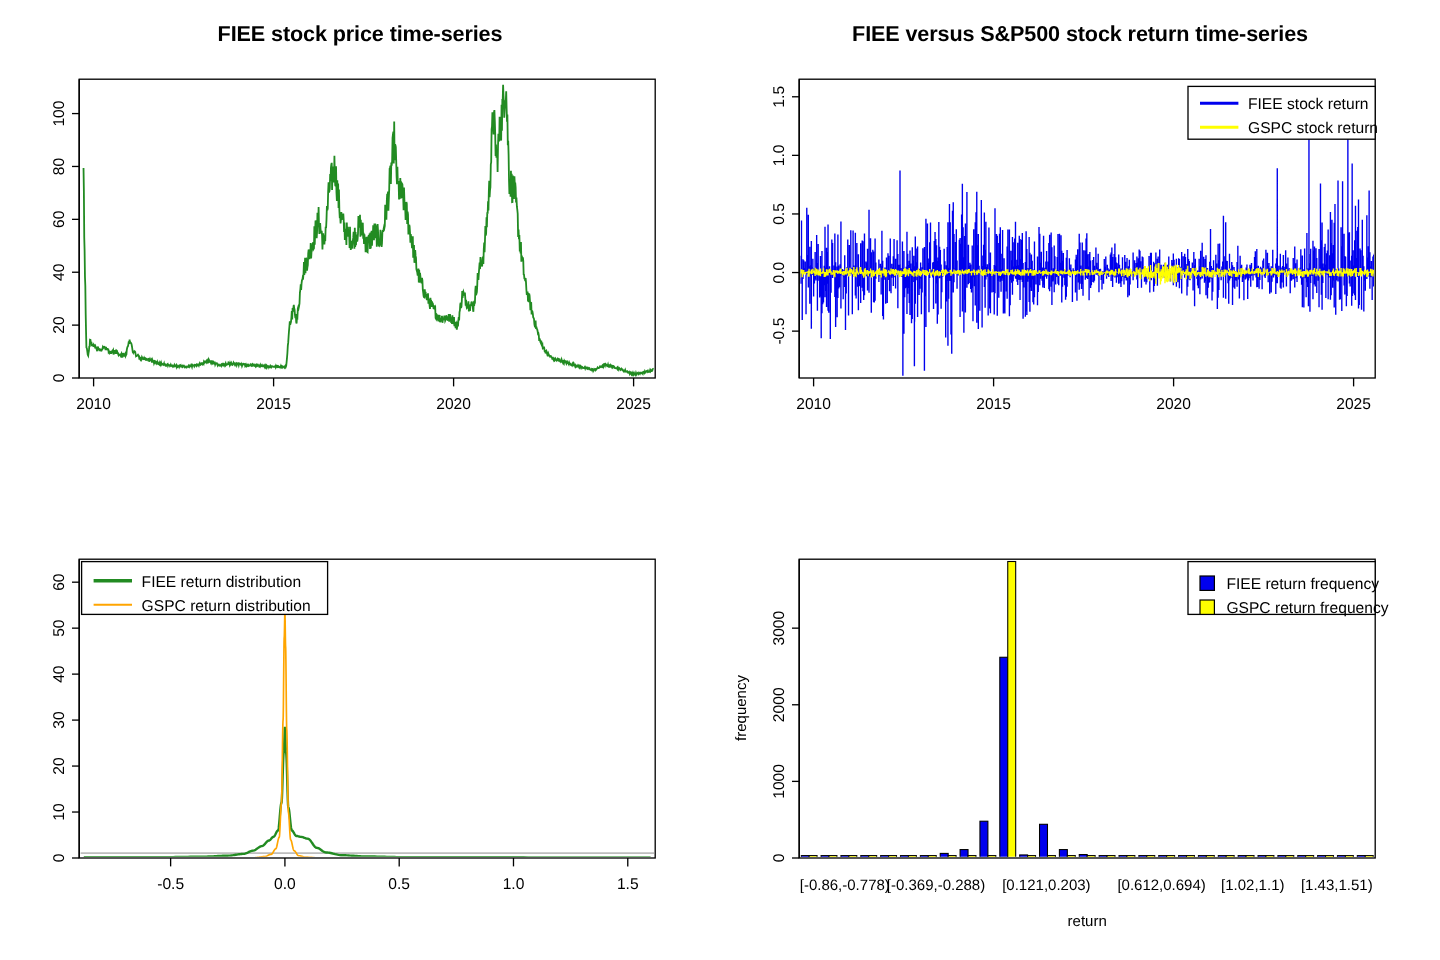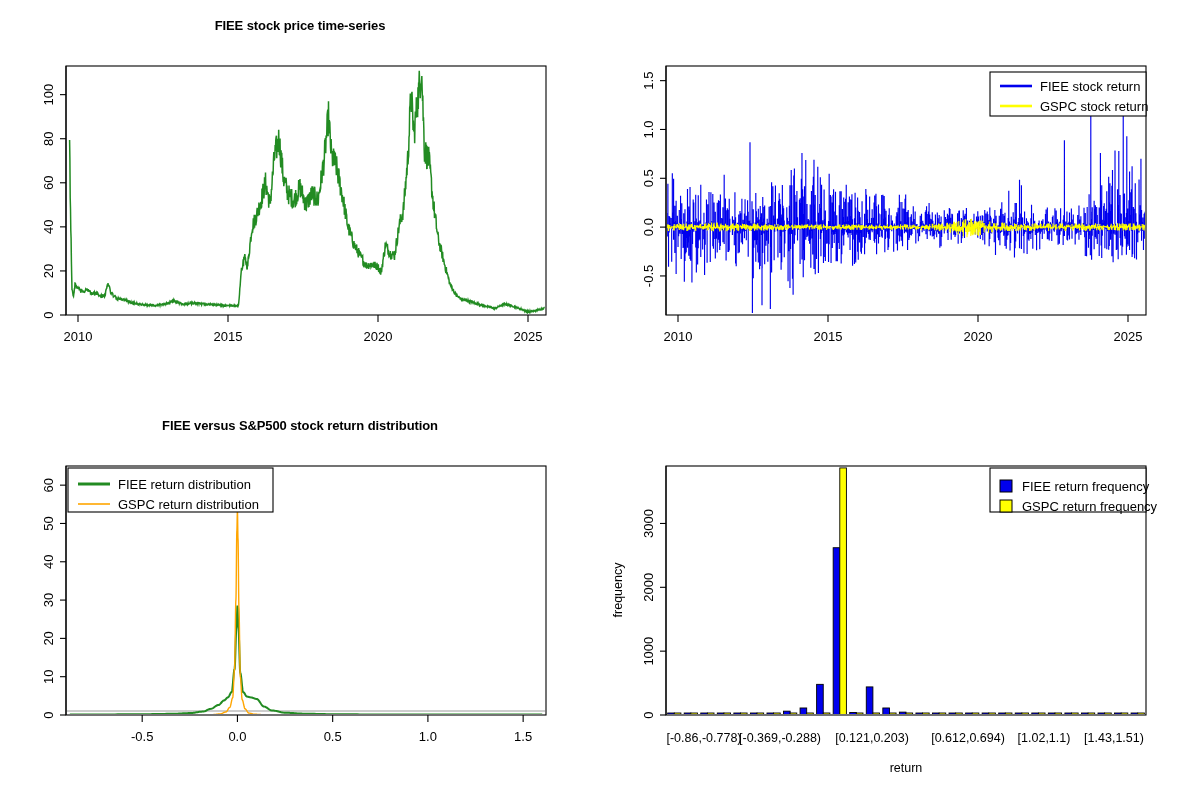--- a/index.html
+++ b/index.html
@@ -22,21 +22,21 @@
   #panel-tl { left: 0;   top: 0; }
   #panel-tr { left: 600px; top: 0; }
   #panel-bl { left: 0;   top: 400px; }
   #panel-br { left: 600px; top: 400px; }
 
   .panel-title {
     position: absolute;
     left: 0; right: 0;
     top: 18px;
     text-align: center;
-    font-size: 13px;
+    font-size: 18px;
     font-weight: bold;
     color: #000;
     letter-spacing: -0.1px;
   }
   .panel-svg {
     position: absolute;
     left: 0; top: 0;
   }
   .axis-text {
     font-family: "Liberation Sans", sans-serif;
@@ -107,20 +107,21 @@
       <clipPath id="clip-tl">
           <rect x="67" y="67" width="478" height="247"></rect>
         </clipPath>
       <g clip-path="url(#clip-tl)">
         <polyline id="tl-line" fill="none" stroke="#228B22" stroke-width="1.5" points="69.60,140.04 69.90,159.59 70.20,197.64 70.50,208.84 70.80,230.59 71.10,238.37 71.40,261.16 71.70,276.00 72.00,289.65 72.38,290.19 72.75,292.86 73.12,295.58 73.50,296.38 73.80,293.92 74.10,292.46 74.40,288.78 74.70,288.63 75.00,283.12 75.38,283.27 75.75,286.34 76.13,284.79 76.50,288.49 76.88,286.55 77.25,288.05 77.63,288.25 78.00,287.36 78.33,288.35 78.67,288.53 79.00,286.91 79.33,290.39 79.67,288.99 80.00,289.97 80.33,290.32 80.67,291.71 81.00,292.65 81.33,289.48 81.67,289.44 82.00,290.17 82.33,291.64 82.67,290.35 83.00,292.60 83.33,290.72 83.67,291.75 84.00,292.08 84.33,292.35 84.67,292.23 85.00,291.03 85.33,290.97 85.67,289.31 86.00,289.96 86.33,289.66 86.67,289.53 87.00,288.37 87.32,290.60 87.64,289.48 87.96,291.68 88.29,289.08 88.61,290.38 88.93,291.20 89.25,291.22 89.57,290.15 89.89,291.86 90.21,290.62 90.54,293.70 90.86,293.35 91.18,292.13 91.50,293.86 91.85,293.22 92.19,293.18 92.54,294.78 92.88,293.51 93.23,292.97 93.58,294.39 93.92,292.48 94.27,291.80 94.62,294.86 94.96,294.81 95.31,293.40 95.65,291.81 96.00,293.93 96.32,291.77 96.64,294.87 96.96,291.89 97.29,292.13 97.61,292.56 97.93,294.77 98.25,293.68 98.57,295.62 98.89,296.15 99.21,295.61 99.54,295.56 99.86,295.43 100.18,295.46 100.50,296.18 100.82,295.24 101.14,294.69 101.46,297.39 101.79,297.36 102.11,297.29 102.43,294.23 102.75,295.31 103.07,295.11 103.39,295.35 103.71,297.13 104.04,295.09 104.36,294.61 104.68,296.70 105.00,296.01 105.33,295.36 105.67,291.42 106.00,289.79 106.33,288.91 106.67,288.41 107.00,286.76 107.33,284.39 107.67,286.60 108.00,283.07 108.33,286.24 108.67,285.28 109.00,285.87 109.33,286.03 109.67,287.13 110.00,288.93 110.33,291.08 110.67,293.47 111.00,293.96 111.33,292.17 111.67,293.65 112.00,293.56 112.33,292.81 112.67,293.21 113.00,295.15 113.33,296.77 113.67,296.39 114.00,296.61 114.33,296.29 114.67,295.88 115.00,295.56 115.33,296.00 115.67,296.45 116.00,298.35 116.33,297.96 116.67,299.21 117.00,299.65 117.32,298.20 117.64,298.14 117.96,299.09 118.29,297.59 118.61,298.24 118.93,298.94 119.25,299.16 119.57,298.87 119.89,298.29 120.21,299.83 120.54,298.25 120.86,298.48 121.18,298.49 121.50,300.59 121.85,298.56 122.19,299.85 122.54,300.09 122.88,299.48 123.23,299.53 123.58,299.03 123.92,299.17 124.27,301.43 124.62,300.04 124.96,299.21 125.31,300.13 125.65,300.19 126.00,299.74 126.33,300.79 126.67,302.11 127.00,299.88 127.33,300.69 127.67,300.75 128.00,300.95 128.33,302.52 128.67,301.53 129.00,302.03 129.33,301.04 129.67,301.33 130.00,301.98 130.33,302.85 130.67,302.31 131.00,301.55 131.33,303.01 131.67,303.37 132.00,303.49 132.33,302.76 132.67,303.73 133.00,303.99 133.33,302.19 133.67,302.83 134.00,303.74 134.33,302.39 134.67,303.53 135.00,303.06 135.33,303.23 135.67,303.78 136.00,304.11 136.33,303.78 136.67,302.93 137.00,304.69 137.33,303.37 137.67,303.59 138.00,304.83 138.33,304.94 138.67,303.62 139.00,304.94 139.33,303.51 139.67,303.31 140.00,304.67 140.33,303.87 140.67,304.12 141.00,304.32 141.33,304.34 141.67,305.12 142.00,304.83 142.33,303.96 142.67,304.80 143.00,304.78 143.33,305.08 143.67,304.49 144.00,304.63 144.33,305.61 144.67,305.35 145.00,304.93 145.33,304.12 145.67,305.04 146.00,304.73 146.33,305.01 146.67,304.50 147.00,305.64 147.33,304.43 147.67,304.99 148.00,305.76 148.33,305.44 148.67,305.06 149.00,304.78 149.33,305.70 149.67,304.84 150.00,304.48 150.33,304.94 150.67,304.52 151.00,305.46 151.33,305.61 151.67,305.21 152.00,305.99 152.33,305.73 152.67,304.72 153.00,304.99 153.33,304.78 153.67,305.33 154.00,306.19 154.33,306.11 154.67,305.71 155.00,305.35 155.33,305.40 155.67,306.15 156.00,305.77 156.33,305.35 156.67,305.20 157.00,305.53 157.33,304.68 157.67,305.17 158.00,305.62 158.33,304.64 158.67,304.85 159.00,304.93 159.33,304.12 159.67,304.67 160.00,305.70 160.33,304.22 160.67,304.65 161.00,304.62 161.33,304.54 161.67,304.31 162.00,305.33 162.33,304.81 162.67,303.95 163.00,304.03 163.33,304.06 163.67,304.67 164.00,303.48 164.33,303.54 164.67,304.20 165.00,303.81 165.33,303.95 165.67,304.62 166.00,303.34 166.33,302.77 166.67,304.00 167.00,304.17 167.33,303.85 167.67,303.60 168.00,302.05 168.33,303.62 168.67,301.93 169.00,303.32 169.33,302.79 169.67,303.28 170.00,301.28 170.33,301.71 170.67,302.08 171.00,301.36 171.33,301.51 171.67,301.77 172.00,300.69 172.33,300.26 172.67,302.21 173.00,301.88 173.33,300.75 173.67,299.73 174.00,301.12 174.33,300.49 174.67,301.46 175.00,301.28 175.33,301.61 175.67,302.33 176.00,300.42 176.33,302.53 176.67,302.87 177.00,301.63 177.33,301.11 177.67,301.21 178.00,302.89 178.33,303.00 178.67,301.86 179.00,301.90 179.33,303.75 179.67,302.89 180.00,302.92 180.33,302.87 180.67,302.66 181.00,303.24 181.33,304.30 181.67,303.56 182.00,303.80 182.33,304.34 182.67,304.10 183.00,304.69 183.33,304.89 183.67,304.47 184.00,304.20 184.33,303.76 184.67,304.61 185.00,303.51 185.33,303.60 185.67,304.05 186.00,302.98 186.33,303.09 186.67,304.23 187.00,303.93 187.33,304.61 187.67,303.54 188.00,302.81 188.33,304.16 188.67,303.77 189.00,303.98 189.33,303.34 189.67,303.31 190.00,303.33 190.33,302.18 190.67,302.57 191.00,302.98 191.33,304.01 191.67,302.72 192.00,303.83 192.33,303.27 192.67,302.55 193.00,303.76 193.33,303.87 193.67,304.03 194.00,302.35 194.33,303.80 194.67,302.31 195.00,302.87 195.33,303.51 195.67,303.09 196.00,304.15 196.33,303.55 196.67,302.98 197.00,302.72 197.33,304.23 197.67,303.30 198.00,302.95 198.33,302.73 198.67,302.94 199.00,304.20 199.33,302.91 199.67,303.15 200.00,302.92 200.33,303.16 200.67,303.99 201.00,304.28 201.33,303.53 201.67,304.94 202.00,304.08 202.33,303.43 202.67,303.29 203.00,303.18 203.33,303.67 203.67,303.51 204.00,303.34 204.33,304.91 204.67,304.40 205.00,303.88 205.33,304.96 205.67,304.37 206.00,304.02 206.33,304.75 206.67,304.46 207.00,304.08 207.33,304.96 207.67,304.78 208.00,304.71 208.33,304.52 208.67,303.79 209.00,304.20 209.33,304.65 209.67,304.06 210.00,303.64 210.33,304.88 210.67,304.86 211.00,303.73 211.33,304.00 211.67,304.26 212.00,304.63 212.33,304.10 212.67,305.02 213.00,305.45 213.33,304.30 213.67,303.89 214.00,304.77 214.33,304.41 214.67,304.79 215.00,304.07 215.33,304.55 215.67,304.51 216.00,305.35 216.33,304.87 216.67,305.37 217.00,304.19 217.33,304.94 217.67,305.14 218.00,304.84 218.33,304.29 218.67,305.00 219.00,305.28 219.33,304.58 219.67,304.39 220.00,304.33 220.33,305.27 220.67,305.97 221.00,304.74 221.33,305.61 221.67,304.94 222.00,305.91 222.33,304.58 222.67,304.87 223.00,305.00 223.33,305.89 223.67,304.53 224.00,305.89 224.33,306.12 224.67,305.95 225.00,306.03 225.33,304.95 225.67,305.55 226.00,306.00 226.33,305.10 226.67,305.14 227.00,305.38 227.33,305.33 227.67,305.70 228.00,305.72 228.33,305.64 228.67,305.40 229.00,305.62 229.33,305.23 229.67,306.07 230.00,304.85 230.33,305.58 230.67,305.08 231.00,304.97 231.33,306.00 231.67,305.89 232.00,305.37 232.33,305.91 232.67,305.70 233.00,306.09 233.33,305.90 233.67,305.94 234.00,305.08 234.35,306.41 234.69,306.17 235.04,305.17 235.38,305.40 235.73,306.10 236.08,305.51 236.42,305.68 236.77,305.69 237.12,306.25 237.46,305.22 237.81,304.77 238.15,305.73 238.50,304.83 238.83,301.78 239.17,298.26 239.50,294.19 239.83,288.20 240.17,285.56 240.50,280.46 240.83,275.84 241.17,272.13 241.50,267.73 241.83,270.64 242.17,269.36 242.50,268.21 242.83,264.58 243.17,259.28 243.50,266.12 243.83,256.72 244.17,259.76 244.50,256.44 244.83,254.08 245.17,256.96 245.50,258.09 245.83,262.71 246.17,265.09 246.50,261.62 246.83,268.36 247.17,269.53 247.50,263.69 247.85,264.23 248.19,257.07 248.54,255.88 248.88,256.76 249.23,255.04 249.58,252.93 249.92,244.09 250.27,241.26 250.62,236.99 250.96,241.66 251.31,236.07 251.65,233.36 252.00,232.97 252.32,230.89 252.64,231.30 252.96,227.83 253.29,218.36 253.61,229.11 253.93,222.39 254.25,214.72 254.57,227.73 254.89,216.46 255.21,216.06 255.54,219.66 255.86,225.49 256.18,222.72 256.50,220.91 256.85,211.29 257.19,207.94 257.54,209.59 257.88,216.10 258.23,210.24 258.58,213.59 258.92,202.53 259.27,215.28 259.62,209.46 259.96,207.52 260.31,205.03 260.65,203.09 261.00,201.84 261.32,207.48 261.64,206.96 261.96,188.59 262.29,203.88 262.61,193.67 262.93,183.79 263.25,185.21 263.57,196.93 263.89,198.44 264.21,193.75 264.54,177.37 264.86,179.07 265.18,187.31 265.50,172.42 265.82,188.79 266.14,194.90 266.46,190.57 266.79,185.91 267.11,190.88 267.43,193.24 267.75,194.35 268.07,192.39 268.39,196.24 268.71,207.80 269.04,198.88 269.36,194.38 269.68,198.37 270.00,197.89 270.35,203.76 270.69,197.78 271.04,201.00 271.38,188.99 271.73,190.21 272.08,183.09 272.42,171.64 272.77,175.37 273.12,173.62 273.46,159.48 273.81,151.91 274.15,160.42 274.50,159.35 274.82,156.97 275.14,145.01 275.46,150.95 275.79,139.71 276.11,137.06 276.43,135.73 276.75,158.22 277.07,143.54 277.39,138.87 277.71,149.81 278.04,143.44 278.36,152.04 278.68,129.82 279.00,145.46 279.35,154.49 279.69,155.15 280.04,138.51 280.38,160.19 280.73,167.47 281.08,150.23 281.42,165.38 281.77,152.85 282.12,173.41 282.46,157.85 282.81,175.22 283.15,181.92 283.50,180.02 283.82,186.25 284.14,183.00 284.46,176.74 284.79,183.32 285.11,178.51 285.43,181.31 285.75,181.74 286.07,177.90 286.39,182.65 286.71,193.30 287.04,185.41 287.36,200.01 287.68,190.63 288.00,198.76 288.33,195.34 288.67,204.14 289.00,185.53 289.33,195.04 289.67,189.56 290.00,189.59 290.33,197.24 290.67,191.89 291.00,195.49 291.33,206.65 291.67,189.07 292.00,205.01 292.33,208.36 292.67,201.38 293.00,201.58 293.33,207.34 293.67,202.58 294.00,201.02 294.33,198.27 294.67,193.24 295.00,197.54 295.33,207.36 295.67,189.90 296.00,205.75 296.33,193.27 296.67,204.25 297.00,196.71 297.33,196.42 297.67,201.30 298.00,199.23 298.33,194.52 298.67,180.02 299.00,187.61 299.33,180.38 299.67,189.69 300.00,179.01 300.33,197.36 300.67,183.18 301.00,191.25 301.33,192.38 301.67,196.14 302.00,186.99 302.33,185.62 302.67,198.84 303.00,193.98 303.33,203.30 303.67,195.36 304.00,199.08 304.33,198.88 304.67,210.10 305.00,205.34 305.33,206.43 305.67,197.30 306.00,209.94 306.33,210.21 306.67,202.33 307.00,197.22 307.33,195.98 307.67,199.20 308.00,194.59 308.33,207.38 308.67,193.83 309.00,207.08 309.33,195.45 309.67,192.34 310.00,204.81 310.33,195.47 310.67,197.96 311.00,187.75 311.33,192.75 311.67,200.19 312.00,186.37 312.33,198.61 312.67,186.29 313.00,191.54 313.33,188.08 313.67,190.72 314.00,205.71 314.33,188.50 314.67,186.73 315.00,191.83 315.33,201.56 315.67,204.49 316.00,205.01 316.33,204.59 316.67,201.92 317.00,191.51 317.33,202.54 317.67,195.98 318.00,205.75 318.33,202.59 318.67,193.39 319.00,191.83 319.33,193.33 319.67,190.69 320.00,189.09 320.33,190.04 320.67,188.25 321.00,170.61 321.33,173.19 321.67,180.21 322.00,183.12 322.33,167.47 322.67,161.46 323.00,167.37 323.33,159.70 323.67,175.64 324.00,165.78 324.35,157.42 324.69,140.55 325.04,139.52 325.38,138.16 325.73,153.32 326.08,135.41 326.42,138.02 326.77,134.22 327.12,114.88 327.46,111.95 327.81,109.63 328.15,136.24 328.50,101.19 328.83,133.50 329.17,120.33 329.50,120.94 329.83,122.53 330.17,134.07 330.50,147.36 330.83,153.48 331.17,139.06 331.50,152.70 331.85,151.47 332.19,151.69 332.54,166.26 332.88,163.16 333.23,154.45 333.58,148.46 333.92,157.78 334.27,164.55 334.62,164.30 334.96,152.96 335.31,153.56 335.65,158.48 336.00,164.62 336.33,175.23 336.67,156.35 337.00,166.56 337.33,172.43 337.67,173.23 338.00,183.39 338.33,172.18 338.67,168.32 339.00,169.88 339.33,186.65 339.67,176.35 340.00,178.72 340.33,195.43 340.67,192.37 341.00,187.31 341.33,188.42 341.67,193.85 342.00,202.28 342.33,195.14 342.67,198.71 343.00,201.98 343.33,206.76 343.67,202.41 344.00,196.87 344.33,214.86 344.67,205.01 345.00,204.13 345.33,219.03 345.67,211.59 346.00,208.48 346.33,213.28 346.67,214.95 347.00,224.20 347.33,225.64 347.67,226.73 348.00,228.98 348.33,228.97 348.67,223.83 349.00,235.37 349.33,224.72 349.67,235.51 350.00,227.33 350.33,230.37 350.67,234.08 351.00,232.00 351.33,236.13 351.67,231.49 352.00,233.62 352.33,241.23 352.67,243.87 353.00,246.74 353.33,247.73 353.67,247.94 354.00,240.99 354.33,247.53 354.67,243.10 355.00,247.87 355.33,245.09 355.67,250.11 356.00,245.48 356.33,247.71 356.67,244.43 357.00,253.12 357.33,249.10 357.67,251.43 358.00,254.80 358.33,257.48 358.67,248.11 359.00,251.40 359.33,251.23 359.67,255.78 360.00,251.32 360.33,252.64 360.67,252.87 361.00,254.90 361.33,257.44 361.67,254.50 362.00,257.06 362.33,256.89 362.67,256.25 363.00,264.99 363.33,265.58 363.67,261.80 364.00,262.18 364.33,266.76 364.67,262.81 365.00,266.12 365.33,267.66 365.67,262.33 366.00,267.31 366.33,262.45 366.67,268.59 367.00,265.02 367.33,266.10 367.67,267.97 368.00,265.92 368.33,263.18 368.67,268.97 369.00,267.23 369.33,264.96 369.67,266.82 370.00,264.68 370.33,263.06 370.67,264.18 371.00,267.29 371.33,266.56 371.67,263.59 372.00,263.50 372.33,264.56 372.67,266.15 373.00,266.63 373.33,266.56 373.67,264.16 374.00,261.80 374.33,268.01 374.67,264.45 375.00,261.74 375.33,265.24 375.67,265.12 376.00,269.11 376.33,265.73 376.67,269.91 377.00,262.70 377.33,269.78 377.67,268.24 378.00,270.16 378.33,264.18 378.67,271.89 379.00,270.14 379.33,268.07 379.67,273.55 380.00,270.30 380.33,269.61 380.67,274.78 381.00,271.77 381.32,268.13 381.64,272.08 381.96,267.26 382.29,264.17 382.61,267.10 382.93,260.05 383.25,258.73 383.57,253.38 383.89,252.39 384.21,256.54 384.54,255.56 384.86,250.35 385.18,242.55 385.50,248.33 385.82,244.32 386.14,243.12 386.46,244.37 386.79,245.23 387.11,244.83 387.43,243.89 387.75,248.68 388.07,254.73 388.39,249.77 388.71,254.91 389.04,256.66 389.36,256.27 389.68,252.96 390.00,256.34 390.35,251.05 390.69,258.85 391.04,258.88 391.38,258.49 391.73,258.44 392.08,253.56 392.42,255.20 392.77,252.23 393.12,251.23 393.46,255.02 393.81,253.33 394.15,257.89 394.50,259.86 394.82,250.99 395.14,254.96 395.46,251.58 395.79,251.80 396.11,241.74 396.43,238.17 396.75,244.04 397.07,244.64 397.39,243.38 397.71,237.80 398.04,227.50 398.36,231.31 398.68,233.30 399.00,228.00 399.35,223.39 399.69,218.84 400.04,224.30 400.38,214.23 400.73,221.73 401.08,217.93 401.42,221.11 401.77,221.99 402.12,215.78 402.46,213.83 402.81,219.89 403.15,207.57 403.50,202.07 403.82,210.08 404.14,200.50 404.46,188.38 404.79,196.35 405.11,194.77 405.43,181.15 405.75,189.39 406.07,176.99 406.39,178.11 406.71,167.70 407.04,175.34 407.36,159.69 407.68,150.74 408.00,164.36 408.33,158.65 408.67,156.03 409.00,137.05 409.33,135.14 409.67,107.80 410.00,105.37 410.33,93.58 410.67,107.80 411.00,106.04 411.33,111.98 411.67,93.64 412.00,91.77 412.33,100.54 412.67,111.80 413.00,130.03 413.33,120.42 413.67,131.46 414.00,126.75 414.33,125.31 414.67,143.22 415.00,121.77 415.33,111.56 415.67,115.75 416.00,117.86 416.33,97.26 416.67,116.34 417.00,112.77 417.32,115.09 417.64,117.17 417.96,87.37 418.29,109.03 418.61,82.52 418.93,83.41 419.25,70.69 419.57,79.85 419.89,85.58 420.21,98.11 420.54,91.88 420.86,86.75 421.18,84.28 421.50,84.29 421.83,76.04 422.17,89.76 422.50,101.35 422.83,95.48 423.17,121.07 423.50,117.30 423.83,128.73 424.17,150.06 424.50,161.67 424.82,156.83 425.14,151.04 425.46,163.85 425.79,142.38 426.11,161.11 426.43,144.88 426.75,168.40 427.07,168.34 427.39,146.22 427.71,153.57 428.04,160.51 428.36,165.78 428.68,146.89 429.00,153.38 429.35,152.07 429.69,156.00 430.04,168.71 430.38,164.58 430.73,172.04 431.08,174.66 431.42,178.13 431.77,197.51 432.12,191.18 432.46,199.30 432.81,195.85 433.15,209.51 433.50,203.50 433.82,211.22 434.14,201.60 434.46,218.11 434.79,213.11 435.11,214.61 435.43,215.55 435.75,214.38 436.07,217.61 436.39,228.75 436.71,229.01 437.04,232.54 437.36,231.50 437.68,234.38 438.00,231.79 438.33,235.32 438.67,241.70 439.00,245.79 439.33,244.56 439.67,242.96 440.00,251.29 440.33,244.30 440.67,251.93 441.00,244.82 441.33,246.40 441.67,251.35 442.00,258.51 442.33,252.23 442.67,252.38 443.00,261.97 443.33,259.06 443.67,259.43 444.00,261.37 444.33,264.47 444.67,264.91 445.00,265.77 445.33,270.18 445.67,271.92 446.00,271.71 446.33,267.12 446.67,274.17 447.00,272.22 447.33,274.19 447.67,274.42 448.00,276.03 448.33,278.16 448.67,277.89 449.00,279.53 449.33,284.19 449.67,282.13 450.00,283.24 450.33,285.05 450.67,285.83 451.00,283.94 451.33,285.96 451.67,287.51 452.00,287.06 452.33,290.45 452.67,290.35 453.00,290.22 453.33,288.91 453.67,291.01 454.00,293.38 454.33,291.70 454.67,294.58 455.00,293.12 455.33,292.46 455.67,293.36 456.00,295.21 456.33,296.28 456.67,296.25 457.00,294.75 457.33,295.60 457.67,296.29 458.00,296.58 458.33,297.18 458.67,296.69 459.00,296.61 459.33,297.35 459.67,297.70 460.00,298.21 460.33,299.55 460.67,297.41 461.00,299.25 461.33,299.87 461.67,298.14 462.00,299.39 462.33,300.41 462.67,300.02 463.00,299.02 463.33,299.68 463.67,299.71 464.00,300.38 464.33,299.96 464.67,299.24 465.00,299.84 465.33,299.46 465.67,300.40 466.00,300.08 466.33,299.68 466.67,301.03 467.00,301.02 467.33,301.51 467.67,300.94 468.00,299.70 468.33,300.78 468.67,301.58 469.00,302.23 469.33,300.15 469.67,301.68 470.00,302.50 470.33,300.74 470.67,301.34 471.00,301.05 471.33,300.98 471.67,302.16 472.00,302.99 472.33,302.17 472.67,301.53 473.00,302.33 473.33,302.20 473.67,302.94 474.00,303.54 474.33,302.28 474.67,303.22 475.00,302.99 475.33,303.04 475.67,303.99 476.00,304.37 476.33,304.52 476.67,304.35 477.00,303.36 477.33,304.28 477.67,303.48 478.00,305.08 478.33,303.54 478.67,304.50 479.00,304.66 479.33,305.44 479.67,304.60 480.00,305.44 480.33,305.02 480.67,305.62 481.00,305.57 481.33,304.89 481.67,304.35 482.00,304.82 482.33,305.64 482.67,305.09 483.00,306.13 483.33,305.46 483.67,305.05 484.00,306.04 484.33,305.33 484.67,305.58 485.00,306.60 485.33,306.06 485.67,306.53 486.00,306.60 486.33,306.69 486.67,306.57 487.00,306.25 487.33,305.83 487.67,306.92 488.00,305.95 488.33,306.07 488.67,306.22 489.00,307.02 489.33,307.33 489.67,306.71 490.00,307.25 490.33,307.19 490.67,306.74 491.00,307.39 491.33,307.06 491.67,307.78 492.00,308.16 492.33,308.32 492.67,307.91 493.00,307.56 493.33,308.30 493.67,307.72 494.00,307.56 494.33,308.92 494.67,308.15 495.00,308.45 495.33,307.75 495.67,307.50 496.00,307.82 496.33,308.38 496.67,307.72 497.00,307.87 497.33,307.33 497.67,306.85 498.00,306.21 498.33,306.64 498.67,306.80 499.00,306.73 499.33,306.30 499.67,306.26 500.00,305.23 500.33,305.32 500.67,305.76 501.00,305.55 501.33,305.82 501.67,305.22 502.00,305.54 502.33,304.16 502.67,303.88 503.00,305.23 503.33,304.20 503.67,303.41 504.00,303.20 504.33,304.46 504.67,303.39 505.00,303.66 505.33,303.99 505.67,304.70 506.00,305.19 506.33,304.95 506.67,303.82 507.00,305.19 507.33,305.52 507.67,304.83 508.00,305.57 508.33,305.35 508.67,304.45 509.00,305.17 509.33,304.76 509.67,305.61 510.00,306.22 510.33,305.49 510.67,306.01 511.00,304.97 511.33,305.07 511.67,305.48 512.00,305.88 512.33,306.66 512.67,306.79 513.00,306.86 513.33,306.96 513.67,307.02 514.00,306.68 514.33,306.26 514.67,307.37 515.00,306.66 515.33,307.78 515.67,306.99 516.00,306.64 516.33,306.94 516.67,307.34 517.00,308.41 517.33,308.17 517.67,308.03 518.00,307.34 518.33,307.84 518.67,307.88 519.00,308.71 519.33,308.79 519.67,309.34 520.00,308.70 520.33,308.73 520.67,309.33 521.00,308.48 521.33,309.74 521.67,309.73 522.00,309.49 522.33,309.67 522.67,309.45 523.00,310.47 523.33,310.53 523.67,310.00 524.00,310.17 524.33,310.11 524.67,311.12 525.00,309.96 525.33,310.25 525.67,311.12 526.00,310.76 526.33,311.85 526.67,311.18 527.00,311.73 527.33,310.86 527.67,312.33 528.00,311.49 528.33,310.93 528.67,311.98 529.00,311.70 529.33,311.38 529.67,312.18 530.00,310.82 530.33,311.82 530.67,311.06 531.00,311.13 531.33,310.83 531.67,310.61 532.00,311.75 532.33,311.34 532.67,311.16 533.00,310.82 533.33,311.41 533.67,310.66 534.00,310.84 534.33,310.55 534.67,310.88 535.00,311.21 535.33,310.76 535.67,311.33 536.00,309.95 536.33,309.79 536.67,310.08 537.00,310.65 537.33,309.66 537.67,310.61 538.00,310.49 538.33,309.84 538.67,309.20 539.00,309.33 539.33,309.15 539.67,309.74 540.00,309.06 540.35,309.86 540.69,309.96 541.04,309.82 541.38,309.73 541.73,308.46 542.08,309.31 542.42,308.59 542.77,309.05 543.12,309.16 543.46,309.02 543.81,307.83 544.15,307.56 544.50,307.95"></polyline>
       </g>
     </svg>
   </div>
 
   <div class="panel" id="panel-tr">
+    <div class="panel-title">FIEE versus S&amp;P500 stock return time-series</div>
     <svg class="panel-svg" width="600" height="400">
       <g>
         <line class="tickline" x1="66" y1="66" x2="66" y2="315"></line>
         <g id="tr-yticks">
             <line x1="60" y1="275.94117647058823" x2="66" y2="275.94117647058823" class="tickline"></line>
             <text x="53" y="275.94117647058823" class="axis-text" text-anchor="middle" transform="rotate(-90 53 275.94117647058823)">-0.5</text>
             <line x1="60" y1="227.11764705882354" x2="66" y2="227.11764705882354" class="tickline"></line>
             <text x="53" y="227.11764705882354" class="axis-text" text-anchor="middle" transform="rotate(-90 53 227.11764705882354)">0.0</text>
             <line x1="60" y1="178.2941176470588" x2="66" y2="178.2941176470588" class="tickline"></line>
             <text x="53" y="178.2941176470588" class="axis-text" text-anchor="middle" transform="rotate(-90 53 178.2941176470588)">0.5</text>
@@ -160,21 +161,20 @@
             <line x1="400" y1="86" x2="432" y2="86" stroke="#0000EE" stroke-width="2.6"></line>
             <text x="440" y="91" class="legend-text" text-anchor="start">FIEE stock return</text>
             <line x1="400" y1="106" x2="432" y2="106" stroke="#FFFF00" stroke-width="2.6"></line>
             <text x="440" y="111" class="legend-text" text-anchor="start">GSPC stock return</text>
           </g>
       </g>
     </svg>
   </div>
 
   <div class="panel" id="panel-bl">
-    <div class="panel-title">FIEE versus S&amp;P500 stock return distribution</div>
     <svg class="panel-svg" width="600" height="400">
       <g>
         <line class="tickline" x1="66" y1="66" x2="66" y2="315"></line>
         <g id="bl-yticks">
             <line x1="60" y1="315" x2="66" y2="315" class="tickline"></line>
             <text x="53" y="315" class="axis-text" text-anchor="middle" transform="rotate(-90 53 315)">0</text>
             <line x1="60" y1="276.6923076923077" x2="66" y2="276.6923076923077" class="tickline"></line>
             <text x="53" y="276.6923076923077" class="axis-text" text-anchor="middle" transform="rotate(-90 53 276.6923076923077)">10</text>
             <line x1="60" y1="238.3846153846154" x2="66" y2="238.3846153846154" class="tickline"></line>
             <text x="53" y="238.3846153846154" class="axis-text" text-anchor="middle" transform="rotate(-90 53 238.3846153846154)">20</text>

